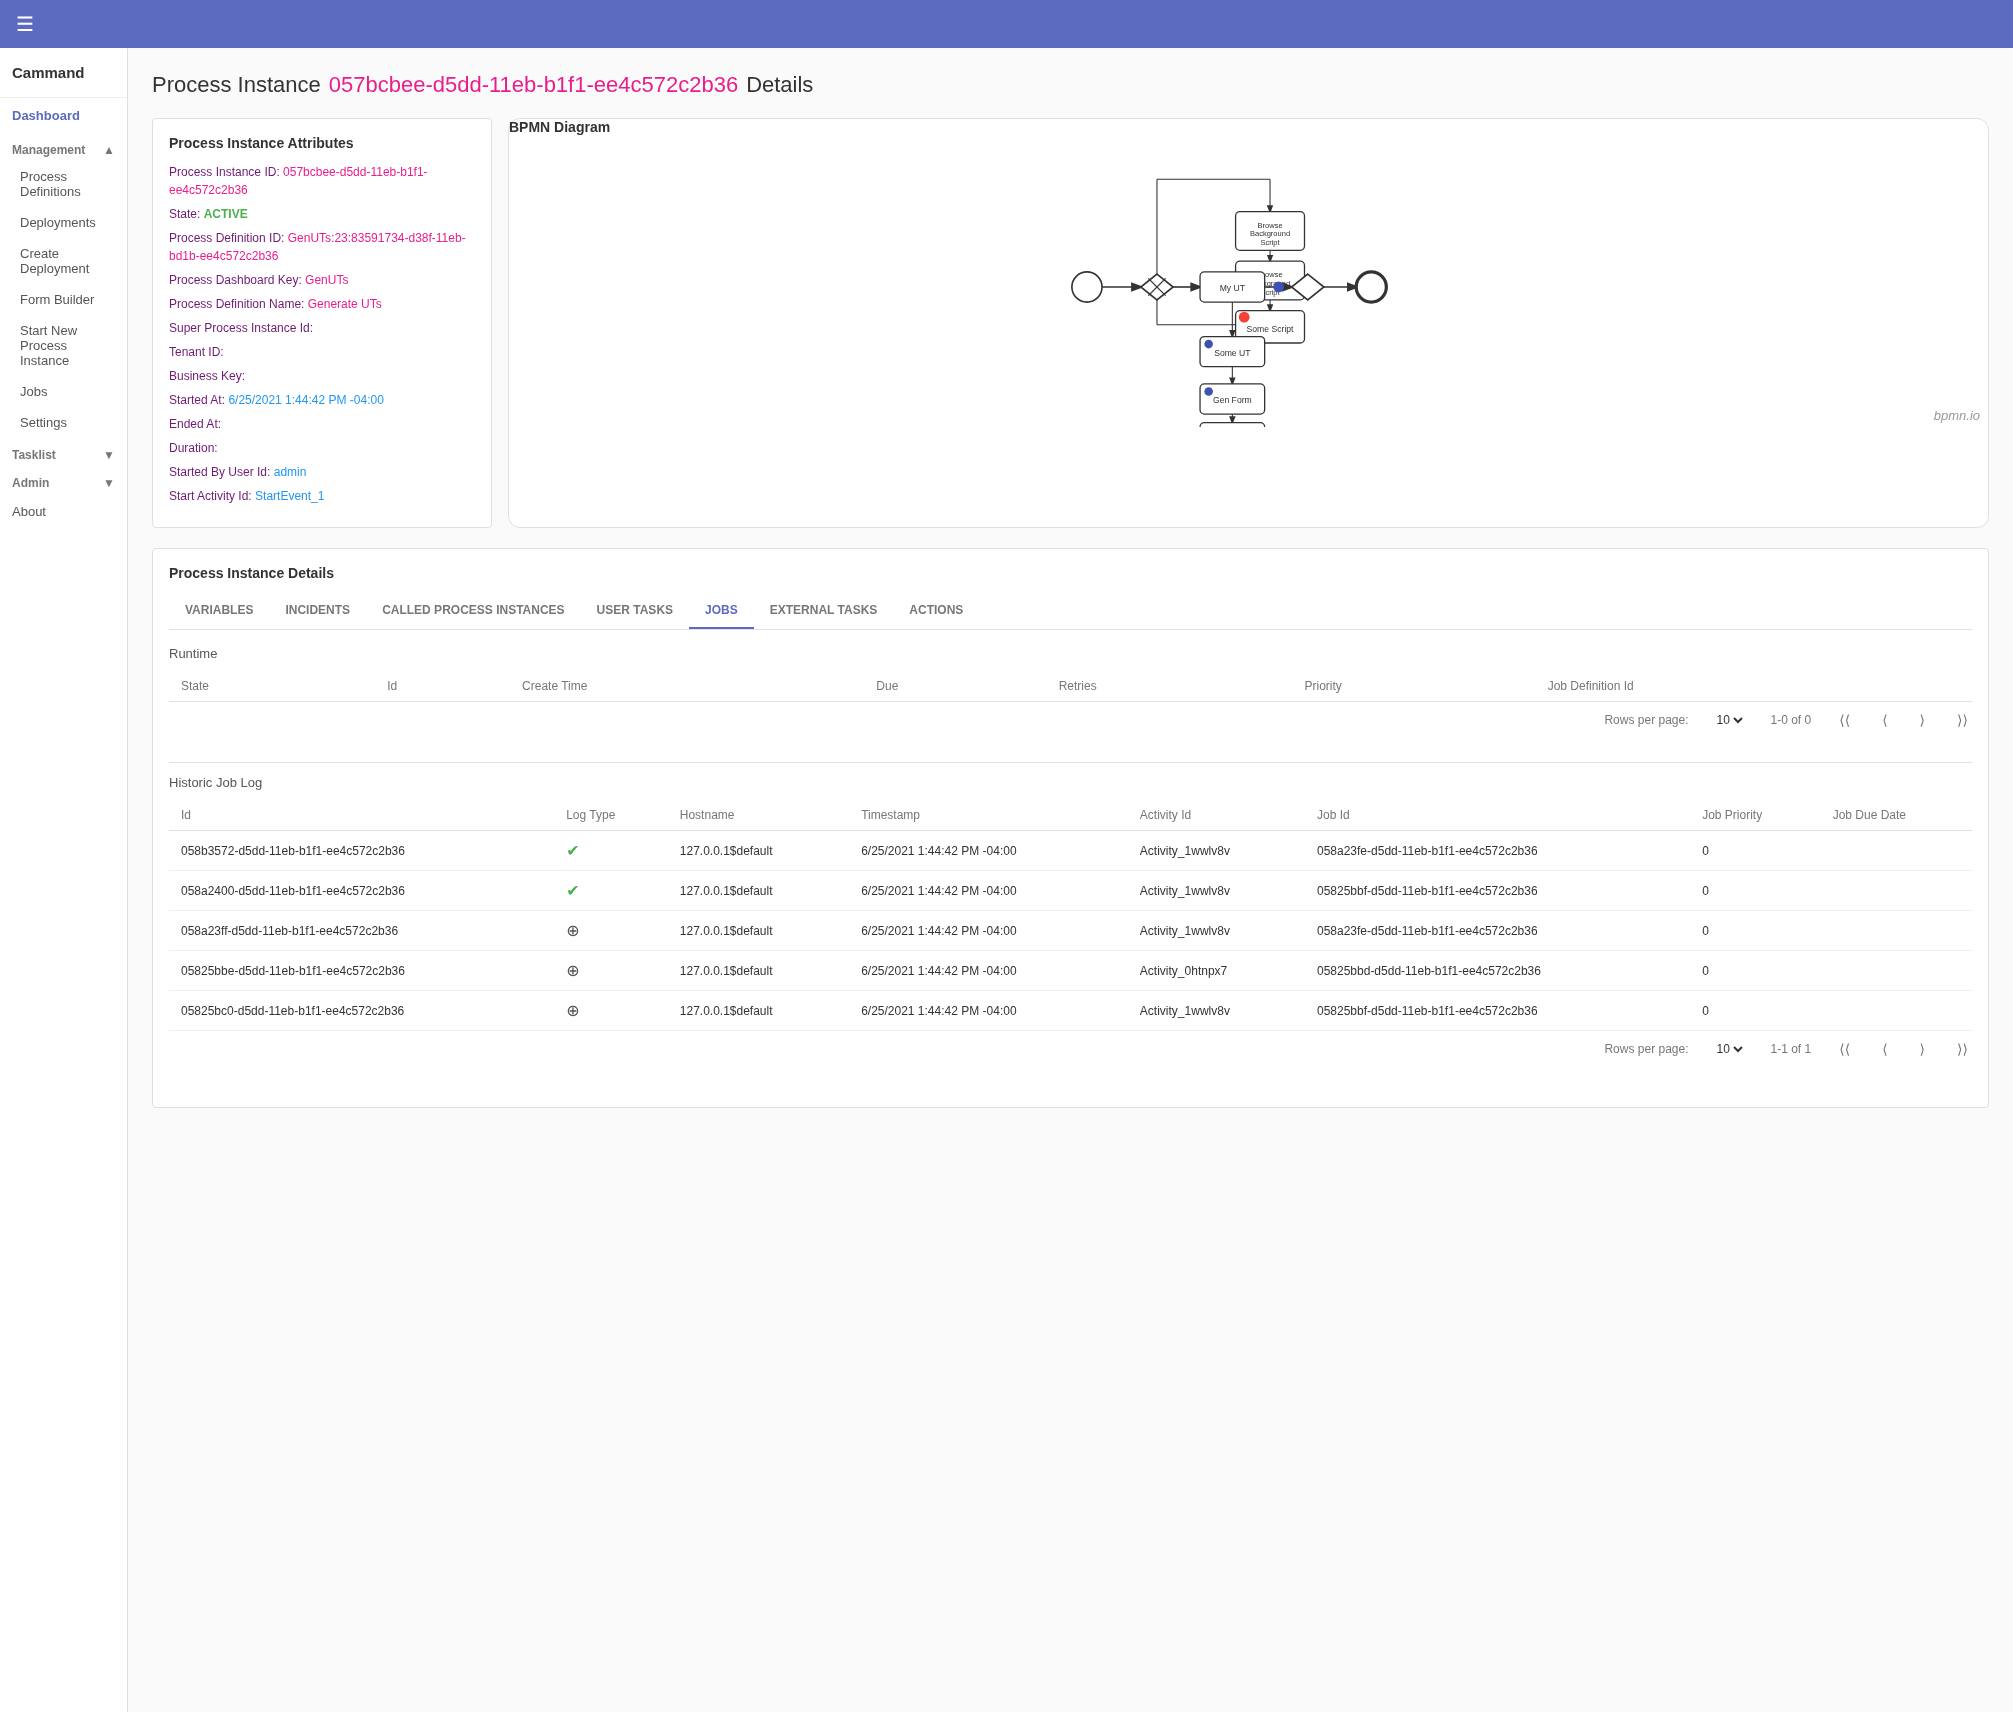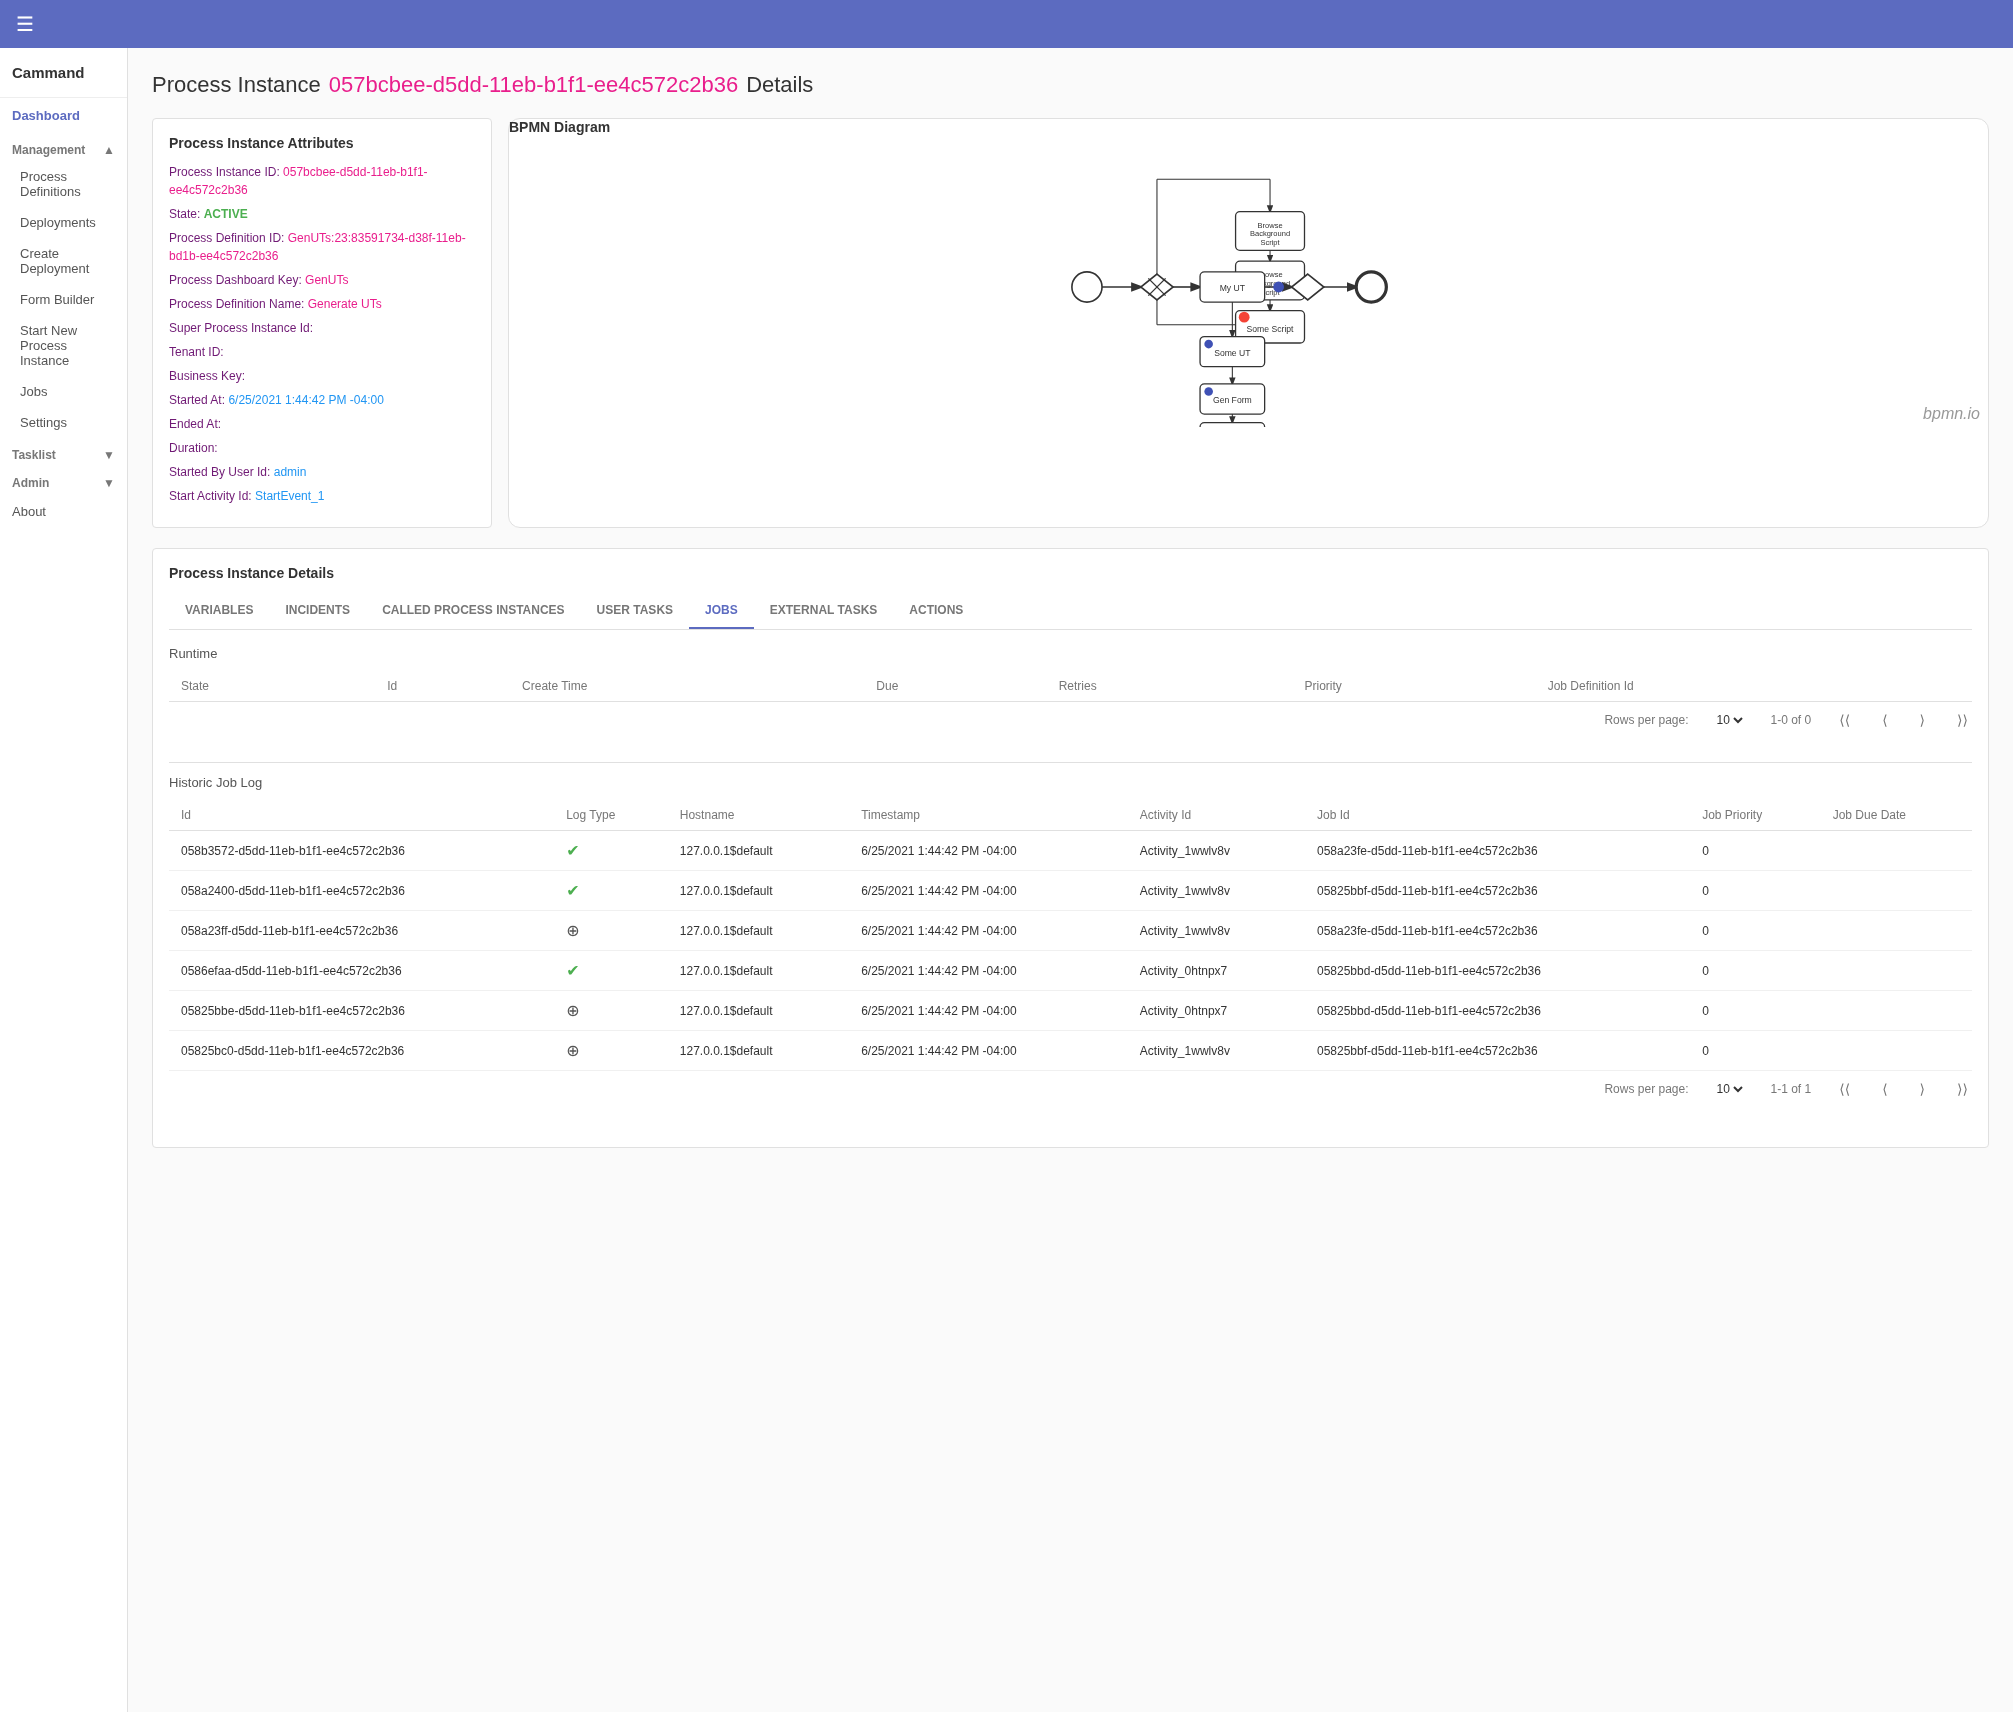--- a/index.html
+++ b/index.html
@@ -130,21 +130,21 @@
     }
     .bpmn-content {
       position: relative;
       width: 100%;
       height: 280px;
     }
     .bpmn-watermark {
       position: absolute;
       bottom: 4px;
       right: 8px;
-      font-size: 16px;
+      font-size: 13px;
       color: #999;
       font-style: italic;
     }
 
     
     .details-section {
       background: white;
       border: 1px solid #e0e0e0;
       border-radius: 4px;
       padding: 16px;
@@ -536,30 +536,20 @@
       <td>058a23ff-d5dd-11eb-b1f1-ee4c572c2b36</td>
       <td><span class="icon-created">⊕</span></td>
       <td>127.0.0.1$default</td>
       <td>6/25/2021 1:44:42 PM -04:00</td>
       <td>Activity_1wwlv8v</td>
       <td>058a23fe-d5dd-11eb-b1f1-ee4c572c2b36</td>
       <td>0</td>
       <td></td>
     </tr>
               <tr>
-      <td>0586efaa-d5dd-11eb-b1f1-ee4c572c2b36</td>
-      <td><span class="icon-success">✔</span></td>
-      <td>127.0.0.1$default</td>
-      <td>6/25/2021 1:44:42 PM -04:00</td>
-      <td>Activity_0htnpx7</td>
-      <td>05825bbd-d5dd-11eb-b1f1-ee4c572c2b36</td>
-      <td>0</td>
-      <td></td>
-    </tr>
-              <tr>
       <td>05825bbe-d5dd-11eb-b1f1-ee4c572c2b36</td>
       <td><span class="icon-created">⊕</span></td>
       <td>127.0.0.1$default</td>
       <td>6/25/2021 1:44:42 PM -04:00</td>
       <td>Activity_0htnpx7</td>
       <td>05825bbd-d5dd-11eb-b1f1-ee4c572c2b36</td>
       <td>0</td>
       <td></td>
     </tr>
               <tr>

